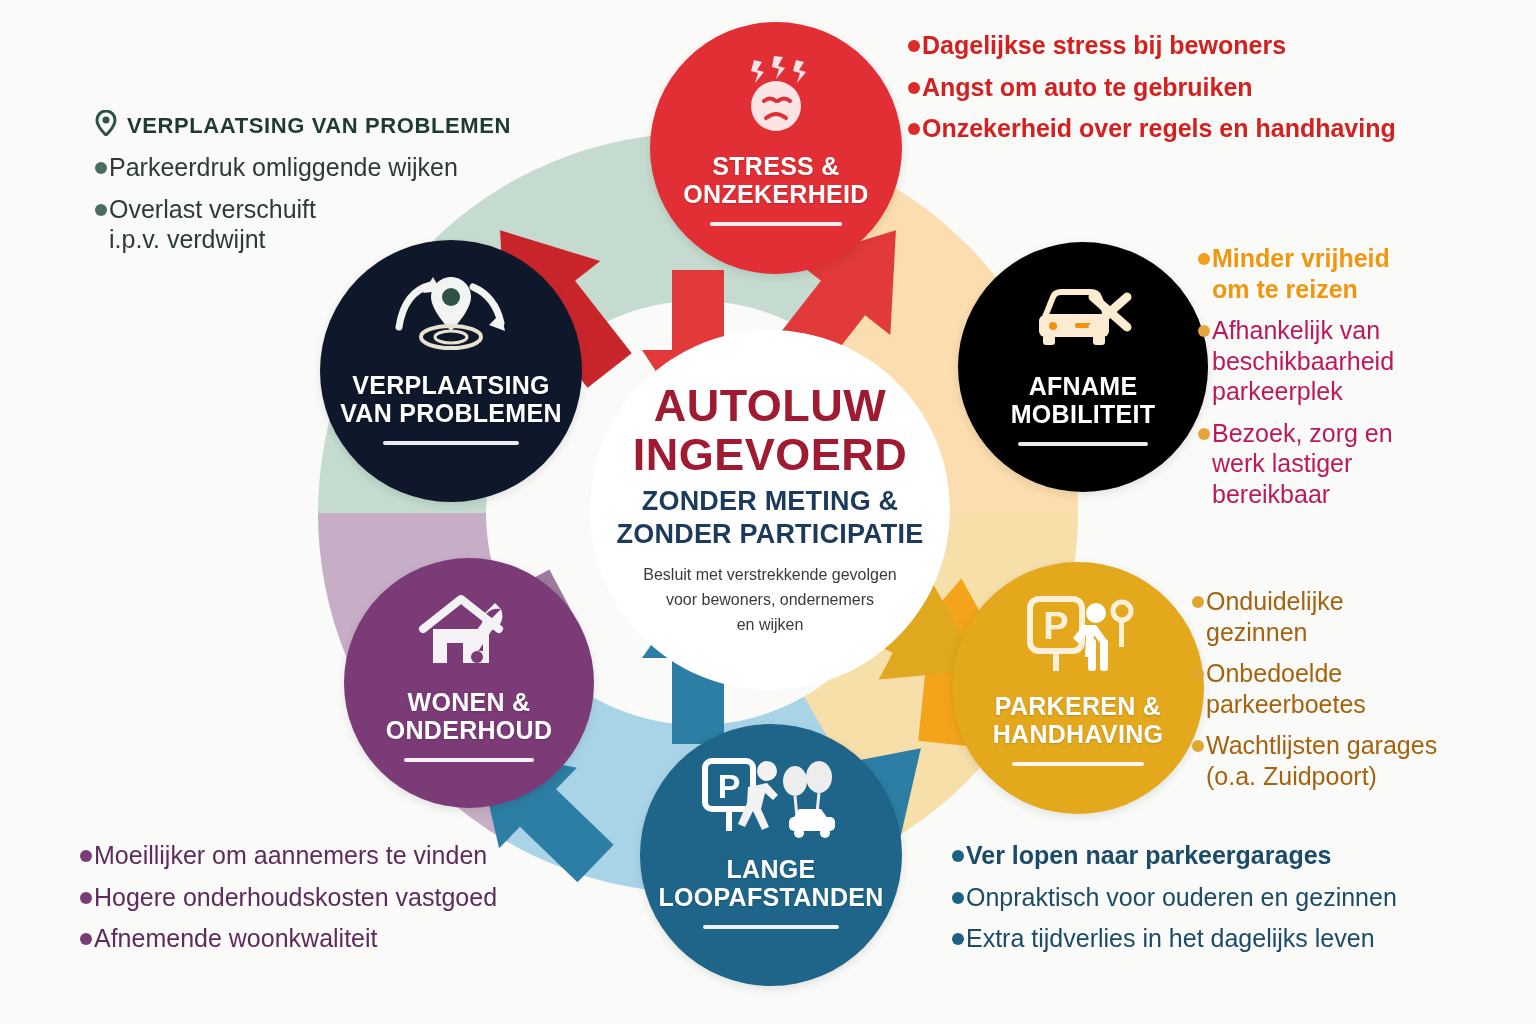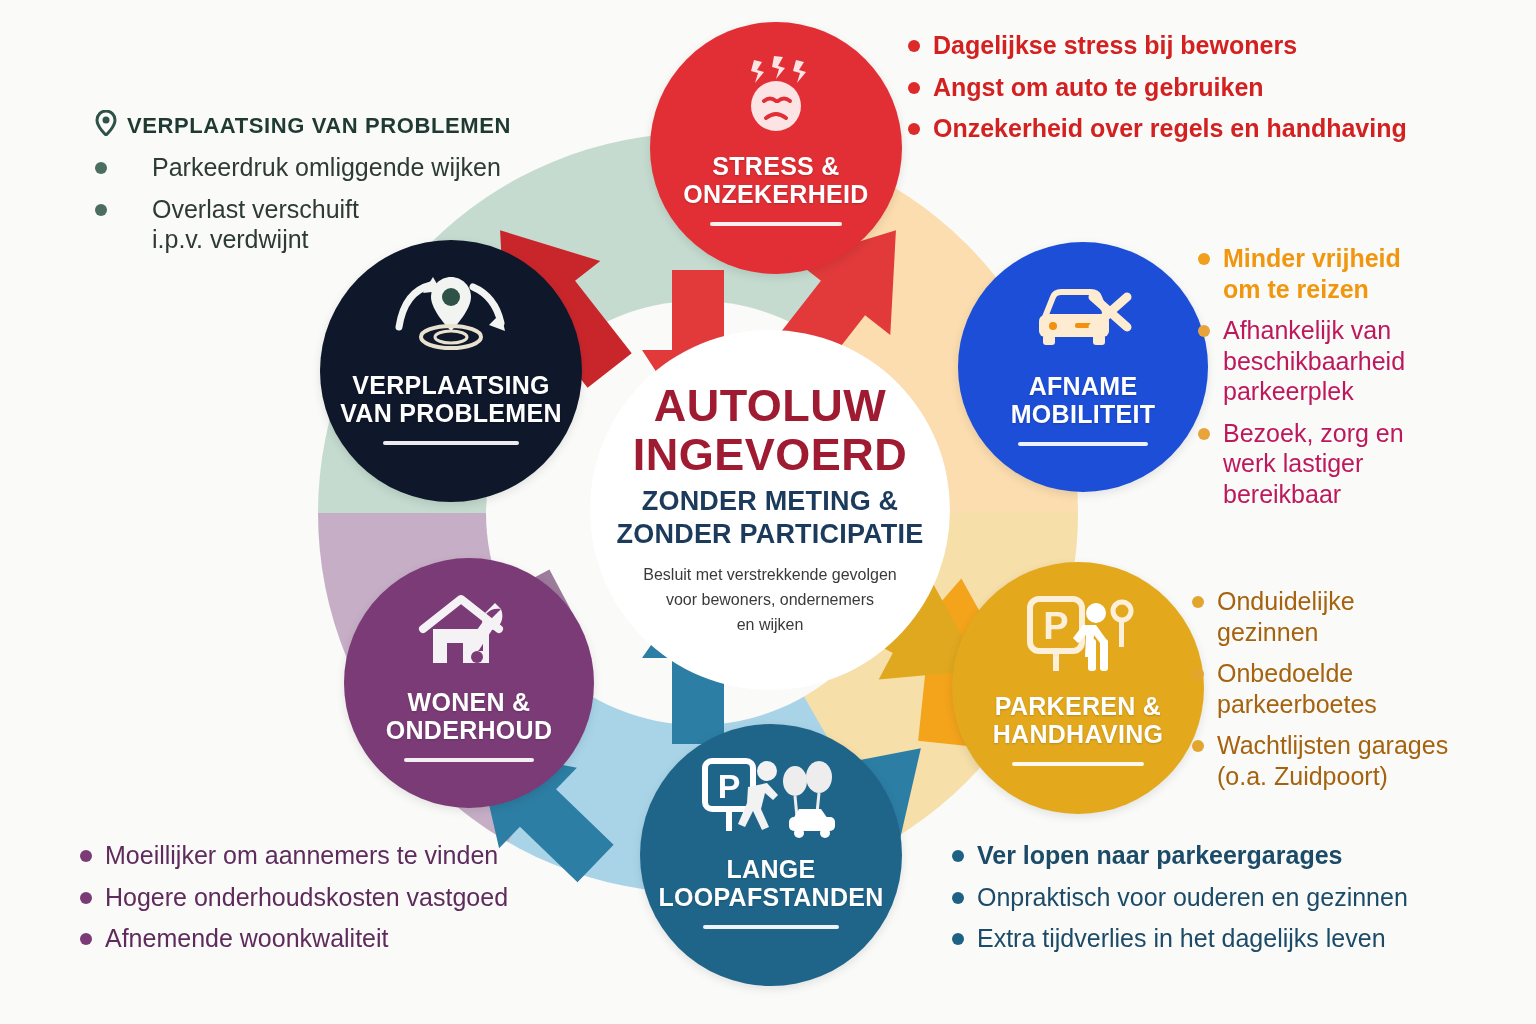--- a/index.html
+++ b/index.html
@@ -37,40 +37,40 @@
   }
   .node .ico{margin-top:12%;height:86px;display:flex;align-items:center;justify-content:center;}
   .node .nlabel{
     font-size:25px;font-weight:bold;line-height:1.12;letter-spacing:.3px;
     margin-top:14px;text-shadow:0 1px 2px rgba(0,0,0,.18);padding:0 10px;
   }
   .node .nrule{width:52%;height:4px;background:rgba(255,255,255,.92);border-radius:2px;margin-top:14px;}
 
   #node-stress{left:650px;top:22px;width:252px;height:252px;background:#E22F35;}
   #node-verpl{left:320px;top:240px;width:262px;height:262px;background:#0f172a;}
-  #node-afname{left:958px;top:242px;width:250px;height:250px;background:#1d4ed8;}
+  #node-afname{left:958px;top:242px;width:250px;height:250px;background:#000000;}
   #node-parkeren{left:952px;top:562px;width:252px;height:252px;background:#E3A81C;}
   #node-lange{left:640px;top:724px;width:262px;height:262px;background:#1F658A;}
   #node-wonen{left:344px;top:558px;width:250px;height:250px;background:#7B3B77;}
 
   
   .blk{position:absolute;}
   .blk h4{
     margin:0 0 10px 0;font-size:22px;font-weight:bold;letter-spacing:.6px;
     display:flex;align-items:center;gap:10px;
   }
   .blk ul{list-style:none;margin:0;padding:0;}
-  .blk li{display:flex;align-items:flex-start;gap:13px;margin-bottom:11px;}
+  .blk li{display:flex;align-items:flex-start;gap:2px;margin-bottom:11px;}
   .dot{flex:0 0 auto;width:12px;height:12px;border-radius:50%;margin-top:10px;}
   .txt{font-size:25px;line-height:1.22;}
 
   
   #blk-verpl{left:95px;top:110px;color:#2F5248;}
   #blk-verpl .dot{background:#4C6E62;}
-  #blk-verpl .txt{color:#2E3B35;margin-left:32px;}
+  #blk-verpl .txt{color:#2E3B35;}
   #blk-verpl h4{color:#1F3A32;}
 
   #blk-stress{left:908px;top:30px;}
   #blk-stress .dot{background:#DD2A2A;}
   #blk-stress .txt{color:#D32020;font-weight:bold;}
 
   #blk-afname{left:1198px;top:243px;}
   #blk-afname .dot{background:#E8A33A;}
   #blk-afname li.lead .dot{background:#F0A01C;}
   #blk-afname .txt{color:#be185d;}

